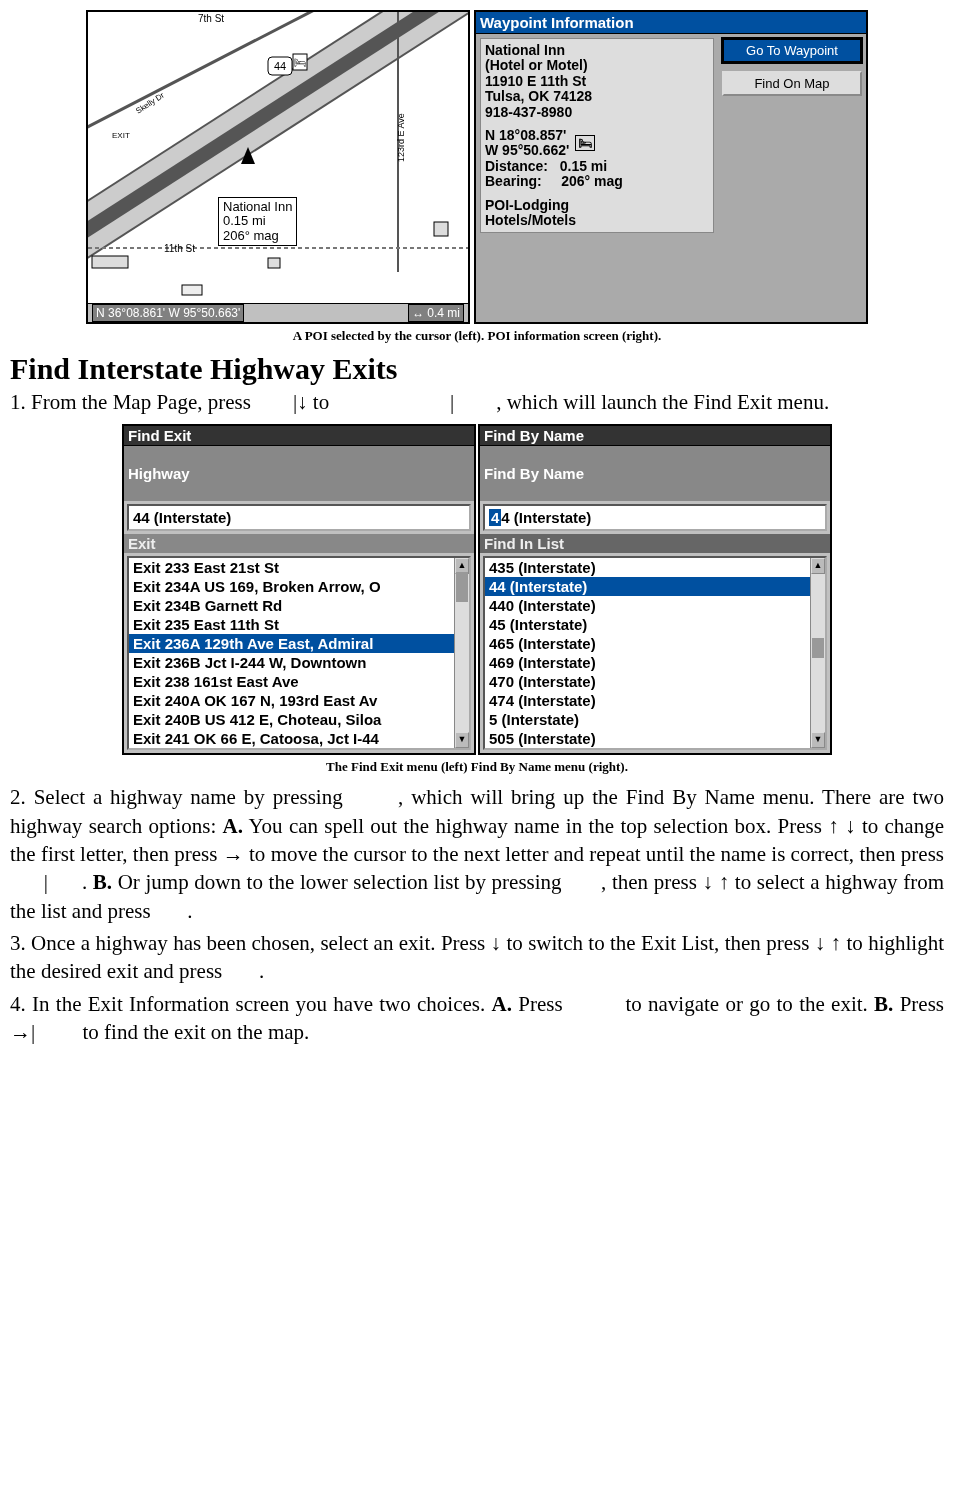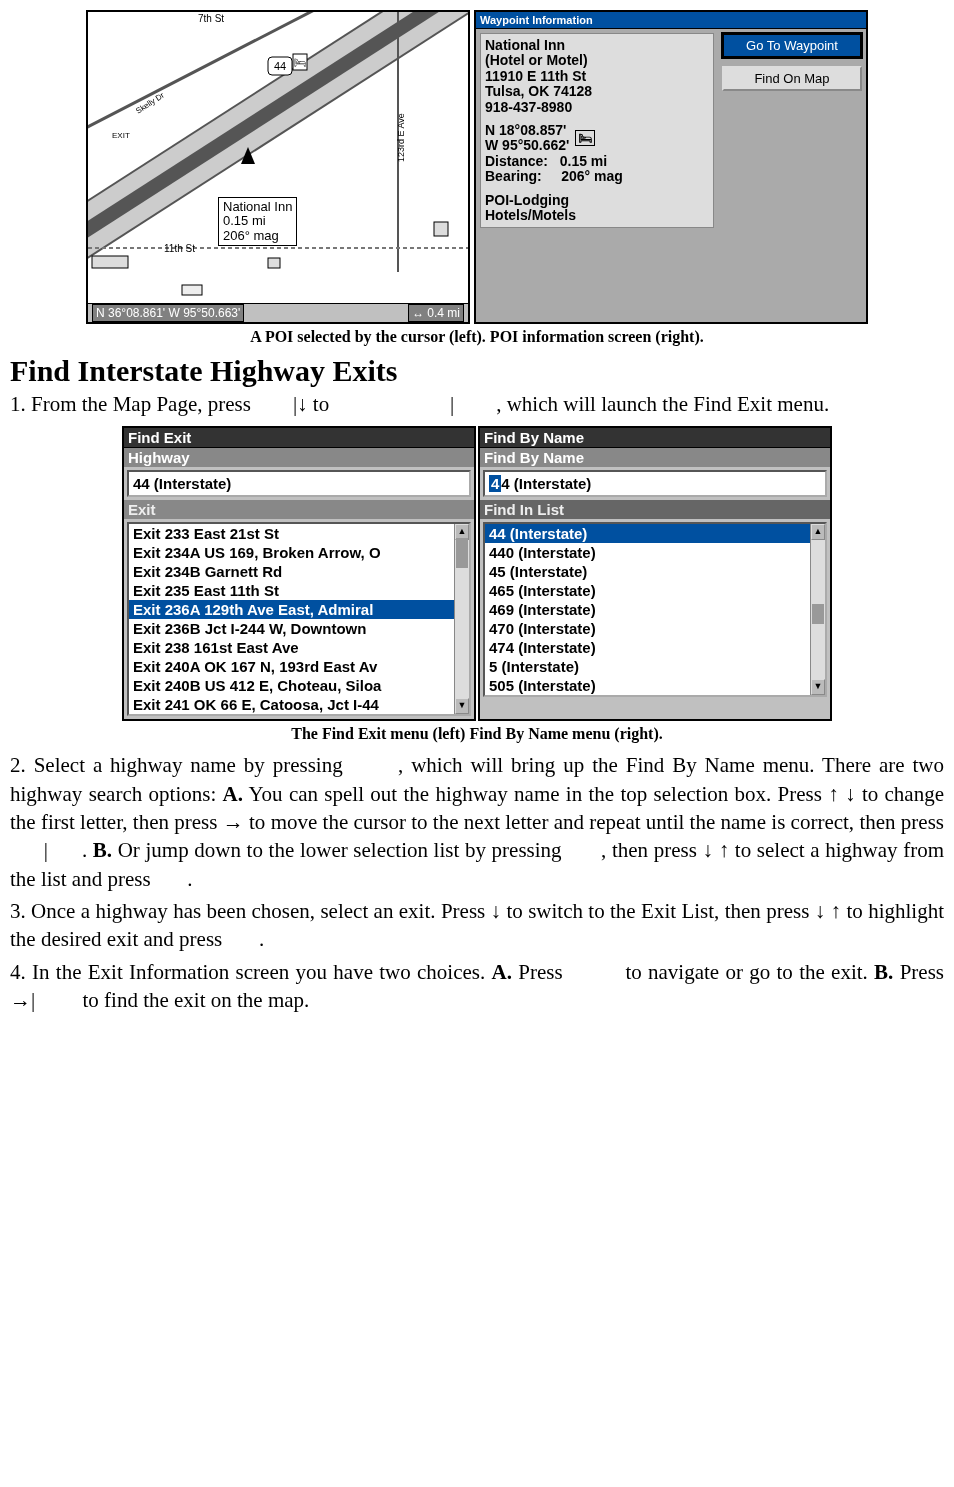--- a/index.html
+++ b/index.html
@@ -65,21 +65,21 @@
     border: 2px solid black;
     width: 390px;
     height: 310px;
     background: #aaa;
     position: relative;
     font-family: Arial, sans-serif;
   }
   .wp-title {
     background: linear-gradient(#0050a0, #0050a0);
     color: white;
-    font-size: 11px;
+    font-size: 15px;
     font-weight: bold;
     padding: 2px 4px;
     border-bottom: 1px solid black;
   }
   .wp-body {
     display: flex;
   }
   .wp-left {
     flex: 1;
     background: #ddd;
@@ -107,21 +107,21 @@
   }
   .wp-btn.highlighted {
     background: #0050a0;
     color: white;
     border: 2px solid #000000;
     outline: 1px solid black;
   }
   .caption {
     text-align: center;
     font-weight: bold;
-    font-size: 16px;
+    font-size: 13px;
     margin: 4px 0 8px 0;
   }
   h2 {
     font-size: 30px;
     font-weight: bold;
     margin: 6px 0 2px 0;
   }
   .body-text {
     font-size: 21px;
     line-height: 1.35;
@@ -144,21 +144,21 @@
   }
   .menu-hdr {
     background: #333;
     color: white;
     padding: 1px 4px;
     border-bottom: 1px solid black;
   }
   .menu-sub {
     background: #888;
     color: white;
-    padding: 1px 4px;
+    padding: 19px 4px;
   }
   .menu-input {
     background: white;
     border: 2px inset #aaa;
     margin: 3px;
     padding: 3px 4px;
     color: black;
   }
   .menu-label {
     background: #888;
@@ -335,20 +335,21 @@
   </div>
 
   <div class="menu-box">
     <div class="menu-hdr">Find By Name</div>
     <div class="menu-sub">Find By Name</div>
     <div class="menu-input">
       <span class="cursor-box">4</span><span>4 (Interstate)</span>
     </div>
     <div class="menu-label" style="background:#666;">Find In List</div>
     <div class="menu-list" id="find-name-list">
+      <div class="menu-list-item" style="padding-right: 16px;">435 (Interstate)</div>
         <div class="menu-list-item sel" style="padding-right: 16px;">44 (Interstate)</div>
         <div class="menu-list-item" style="padding-right: 16px;">440 (Interstate)</div>
         <div class="menu-list-item" style="padding-right: 16px;">45 (Interstate)</div>
         <div class="menu-list-item" style="padding-right: 16px;">465 (Interstate)</div>
         <div class="menu-list-item" style="padding-right: 16px;">469 (Interstate)</div>
         <div class="menu-list-item" style="padding-right: 28px;">470 (Interstate)</div>
         <div class="menu-list-item" style="padding-right: 16px;">474 (Interstate)</div>
         <div class="menu-list-item" style="padding-right: 16px;">5 (Interstate)</div>
         <div class="menu-list-item" style="padding-right: 16px;">505 (Interstate)</div>
         <div class="scrollbar">

